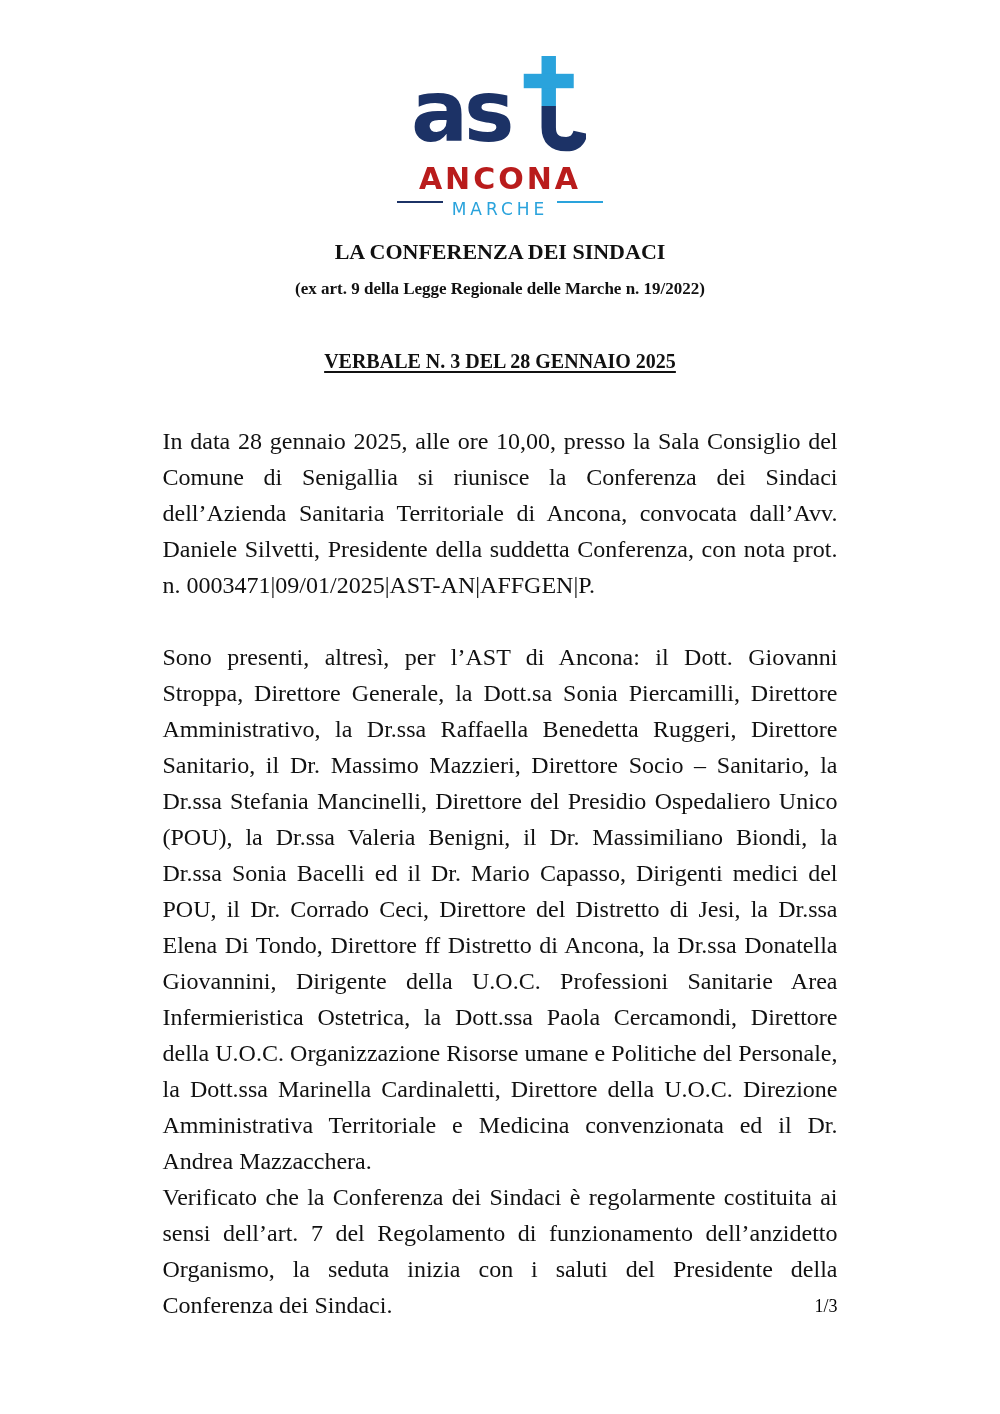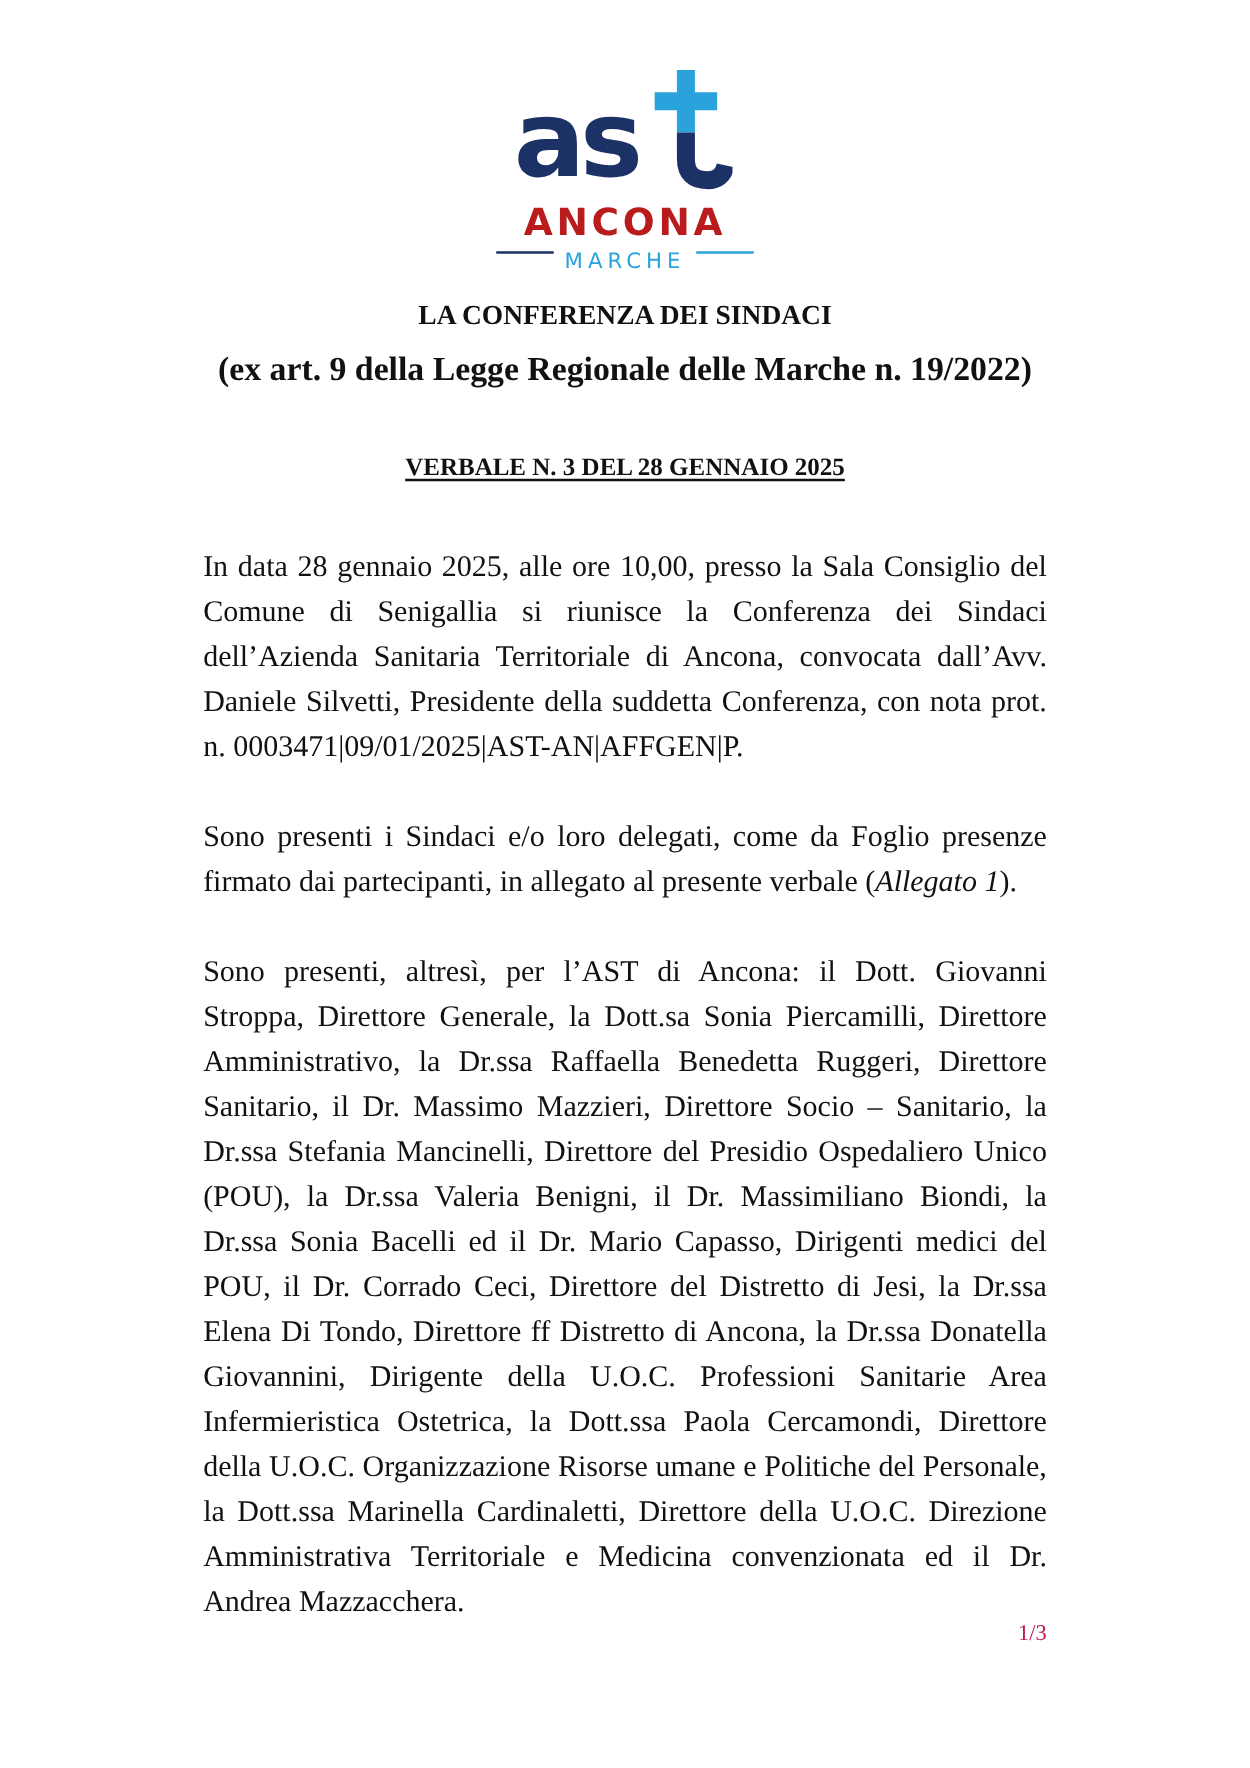--- a/index.html
+++ b/index.html
@@ -67,21 +67,21 @@
     text-align: center;
   }
   .doc-title {
     margin: 12px;
     font-size: 22px;
     font-weight: bold;
     line-height: 1.25;
   }
   .doc-subtitle {
     margin: 0;
-    font-size: 27px;
+    font-size: 17px;
     font-weight: bold;
     line-height: 1.3;
   }
   .verbale-heading {
     margin: 50px 0 0 0;
     text-align: center;
     font-size: 20px;
     font-weight: bold;
     text-decoration: underline;
     text-underline-offset: 3px;
@@ -102,21 +102,21 @@
     margin-bottom: 0;
   }
   .italic { font-style: italic; }
 
   
   .page-number {
     position: absolute;
     right: 95px;
     top: 1296px;
     font-size: 18px;
-    color: #be185d;
+    color: #000000;
   }
 </style>
 </head>
 <body>
 
 <div class="page">
 
   <header class="logo-block">
     <svg class="ast-mark" viewBox="0 0 200 118" aria-hidden="true">
 
@@ -140,22 +140,22 @@
   <section class="title-block">
     <h1 class="doc-title">LA CONFERENZA DEI SINDACI</h1>
     <h2 class="doc-subtitle">(ex art. 9 della Legge Regionale delle Marche n. 19/2022)</h2>
   </section>
 
   <h3 class="verbale-heading">VERBALE N. 3 DEL 28 GENNAIO 2025</h3>
 
   <main class="body-text">
     <p>In data 28 gennaio 2025, alle ore 10,00, presso la Sala Consiglio del Comune di Senigallia si riunisce la Conferenza dei Sindaci dell’Azienda Sanitaria Territoriale di Ancona, convocata dall’Avv. Daniele Silvetti, Presidente della suddetta Conferenza, con nota prot. n. 0003471|09/01/2025|AST-AN|AFFGEN|P.</p>
 
-    <p><span>Sono presenti i Sindaci e/o loro delegati, come da Foglio presenze firmato dai partecipanti, in allegato al presente verbale (</span><span class="italic">Allegato 1</span><span>).</span></p>
 
     <p class="no-gap">Sono presenti, altresì, per l’AST di Ancona: il Dott. Giovanni Stroppa, Direttore Generale, la Dott.sa Sonia Piercamilli, Direttore Amministrativo, la Dr.ssa Raffaella Benedetta Ruggeri, Direttore Sanitario, il Dr. Massimo Mazzieri, Direttore Socio – Sanitario, la Dr.ssa Stefania Mancinelli, Direttore del Presidio Ospedaliero Unico (POU), la Dr.ssa Valeria Benigni, il Dr. Massimiliano Biondi, la Dr.ssa Sonia Bacelli ed il Dr. Mario Capasso, Dirigenti medici del POU, il Dr. Corrado Ceci, Direttore del Distretto di Jesi, la Dr.ssa Elena Di Tondo, Direttore ff Distretto di Ancona, la Dr.ssa Donatella Giovannini, Dirigente della U.O.C. Professioni Sanitarie Area Infermieristica Ostetrica, la Dott.ssa Paola Cercamondi, Direttore della U.O.C. Organizzazione Risorse umane e Politiche del Personale, la Dott.ssa Marinella Cardinaletti, Direttore della U.O.C. Direzione Amministrativa Territoriale e Medicina convenzionata ed il Dr. Andrea Mazzacchera.</p>
 
 
+    <p class="no-gap">Verificato che la Conferenza dei Sindaci è regolarmente costituita ai sensi dell’art. 7 del Regolamento di funzionamento dell’anzidetto Organismo, la seduta inizia con i saluti del Presidente della Conferenza dei Sindaci.</p>
   </main>
 
   <div class="page-number">1/3</div>
 
 </div>
 
 </body></html>

